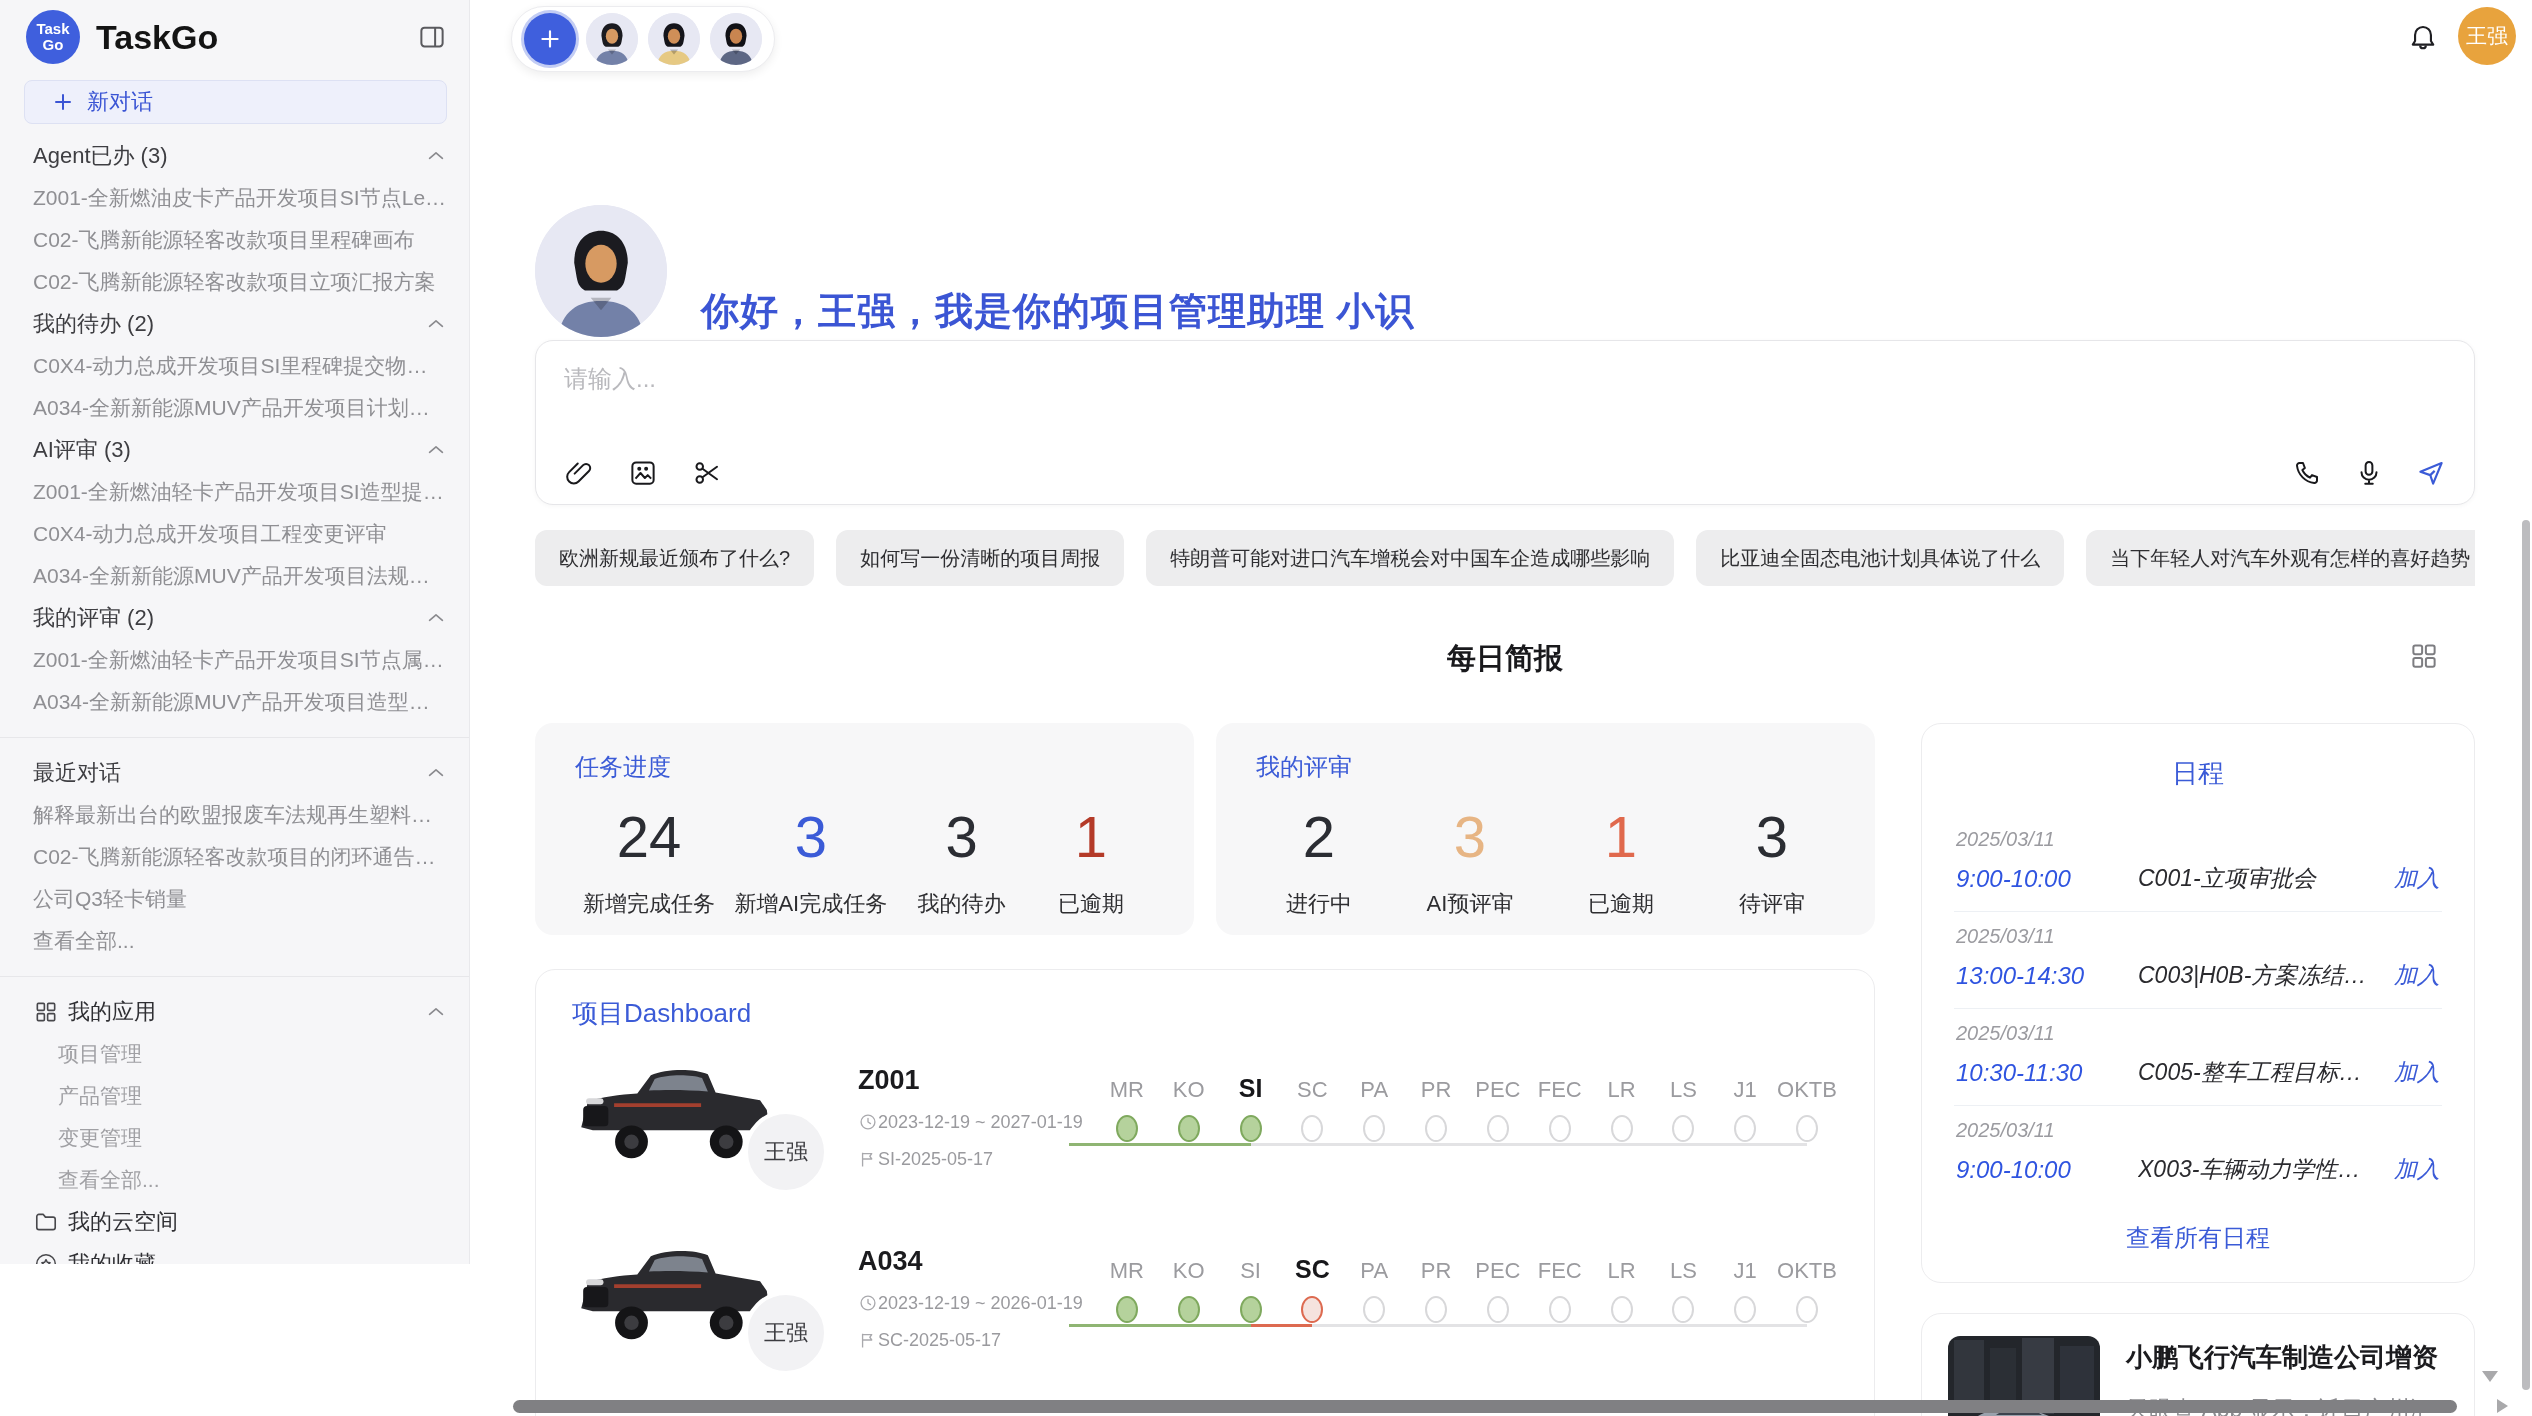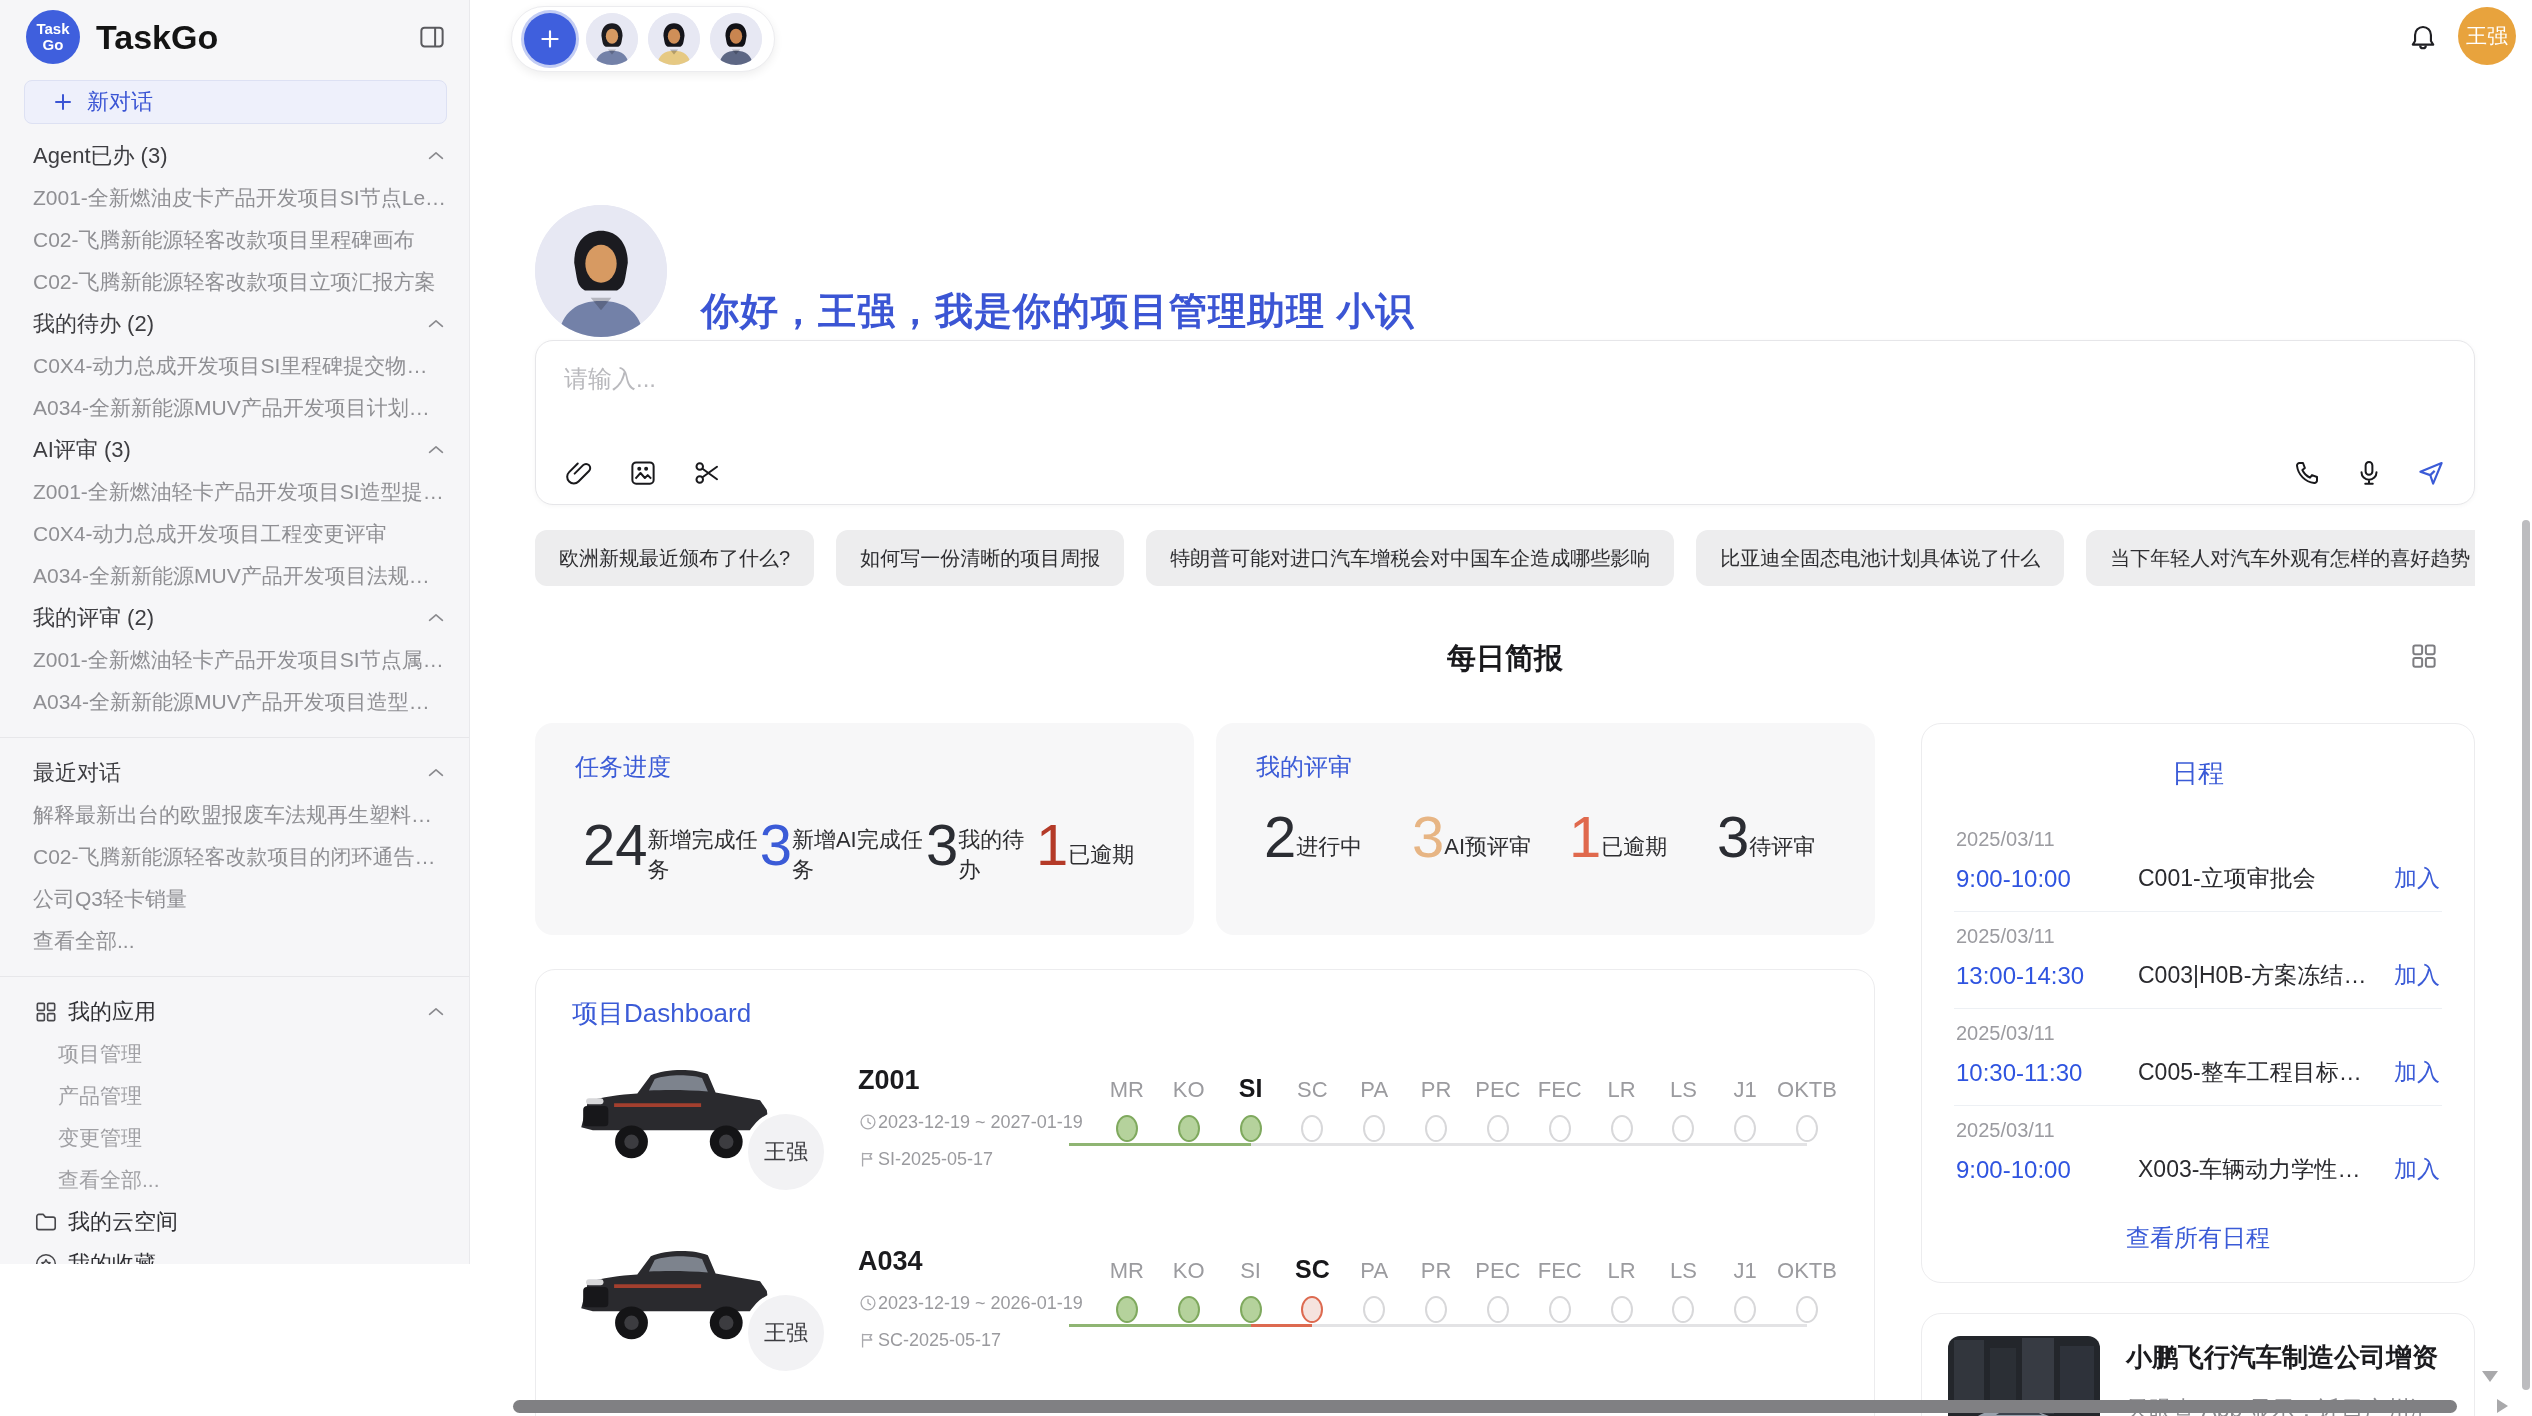--- a/index.html
+++ b/index.html
@@ -53,21 +53,21 @@
   .layout-ic{position:absolute;right:36px;top:2px;width:30px;height:30px;color:#7d7d81;cursor:pointer;}
 
   .content{position:absolute;left:64px;right:57px;top:723px;display:flex;gap:46px;align-items:flex-start;}
   .left-col{flex:1;min-width:0;}
   .right-col{width:554px;flex:0 0 auto;}
 
   .stats-row{display:flex;gap:22px;}
   .stat-card{flex:1;height:212px;background:#f7f7f8;border-radius:18px;padding:28px 40px 0;}
   .stat-title{font-size:24px;color:#3b5bd7;}
   .stat-grid{display:flex;justify-content:space-between;margin-top:22px;padding:0 8px;}
-  .stat{display:flex;flex-direction:row;align-items:center;min-width:110px;}
+  .stat{display:flex;flex-direction:column;align-items:center;min-width:110px;}
   .stat-num{font-size:58px;font-weight:500;line-height:1.1;}
   .stat-label{font-size:22px;color:#2e2e31;margin-top:20px;}
 
   .dash-card{margin-top:34px;background:#fff;border:1px solid #ececee;border-radius:20px;height:470px;padding:26px 36px 0;overflow:hidden;position:relative;}
   .dash-head{display:flex;align-items:center;}
   .dash-title{font-size:26px;color:#3b5bd7;margin-right:62px;}
   .fchips{display:flex;gap:22px;}
   .fchip{height:50px;border:1px solid #d9d9dc;border-radius:26px;padding:0 24px;display:flex;align-items:center;font-size:22px;color:#58585c;cursor:pointer;background:#fff;white-space:nowrap;}
   .fchip.active{border-color:#3f5fdd;color:#3f5fdd;}
   .proj-row{display:flex;margin-top:14px;height:167px;}
@@ -83,21 +83,21 @@
   .mlabel{height:32px;display:flex;align-items:flex-end;font-size:22px;color:#9b9b9f;}
   .mlabel.cur{font-size:25px;font-weight:bold;color:#17171a;}
   .mseg{position:absolute;top:72px;left:-50%;width:100%;height:3px;}
   .mseg.first{left:auto;right:50%;width:58px;}
   .mdot{width:22px;height:27px;border-radius:50%;background:#fff;border:2px solid #d8d8da;margin-top:12px;position:relative;z-index:1;}
   .mdot.done{background:#b5d29c;border-color:#7fa95e;}
   .mdot.overdue{background:#f5e3de;border-color:#dd6a50;}
 
   .sch-card{background:#fff;border:1px solid #ececee;border-radius:20px;height:560px;padding:24px 32px;display:flex;flex-direction:column;}
   .sch-title{text-align:center;font-size:26px;color:#3b5bd7;margin-top:8px;}
-  .sch-list{margin-top:24px;flex:1;}
+  .sch-list{margin-top:24px;flex:1;font-style:italic;}
   .sch-item{padding:13px 2px 17px;border-bottom:1px solid #edf0f4;}
   .sch-item:last-child{border-bottom:none;}
   .sch-date{font-size:20px;color:#9b9ba0;}
   .sch-row{display:flex;align-items:center;margin-top:12px;}
   .sch-time{width:182px;font-size:24px;color:#2f54e0;flex:0 0 auto;}
   .sch-name{flex:1;font-size:23px;color:#2a2a2e;white-space:nowrap;overflow:hidden;text-overflow:ellipsis;}
   .sch-join{font-size:23px;color:#3b5bd7;cursor:pointer;margin-left:14px;}
   .view-all{text-align:center;font-size:24px;color:#3b5bd7;cursor:pointer;padding-bottom:4px;}
 
   .news-card{margin-top:30px;background:#fff;border:1px solid #ececee;border-radius:20px;height:180px;padding:22px 26px;display:flex;gap:26px;overflow:hidden;cursor:pointer;}

